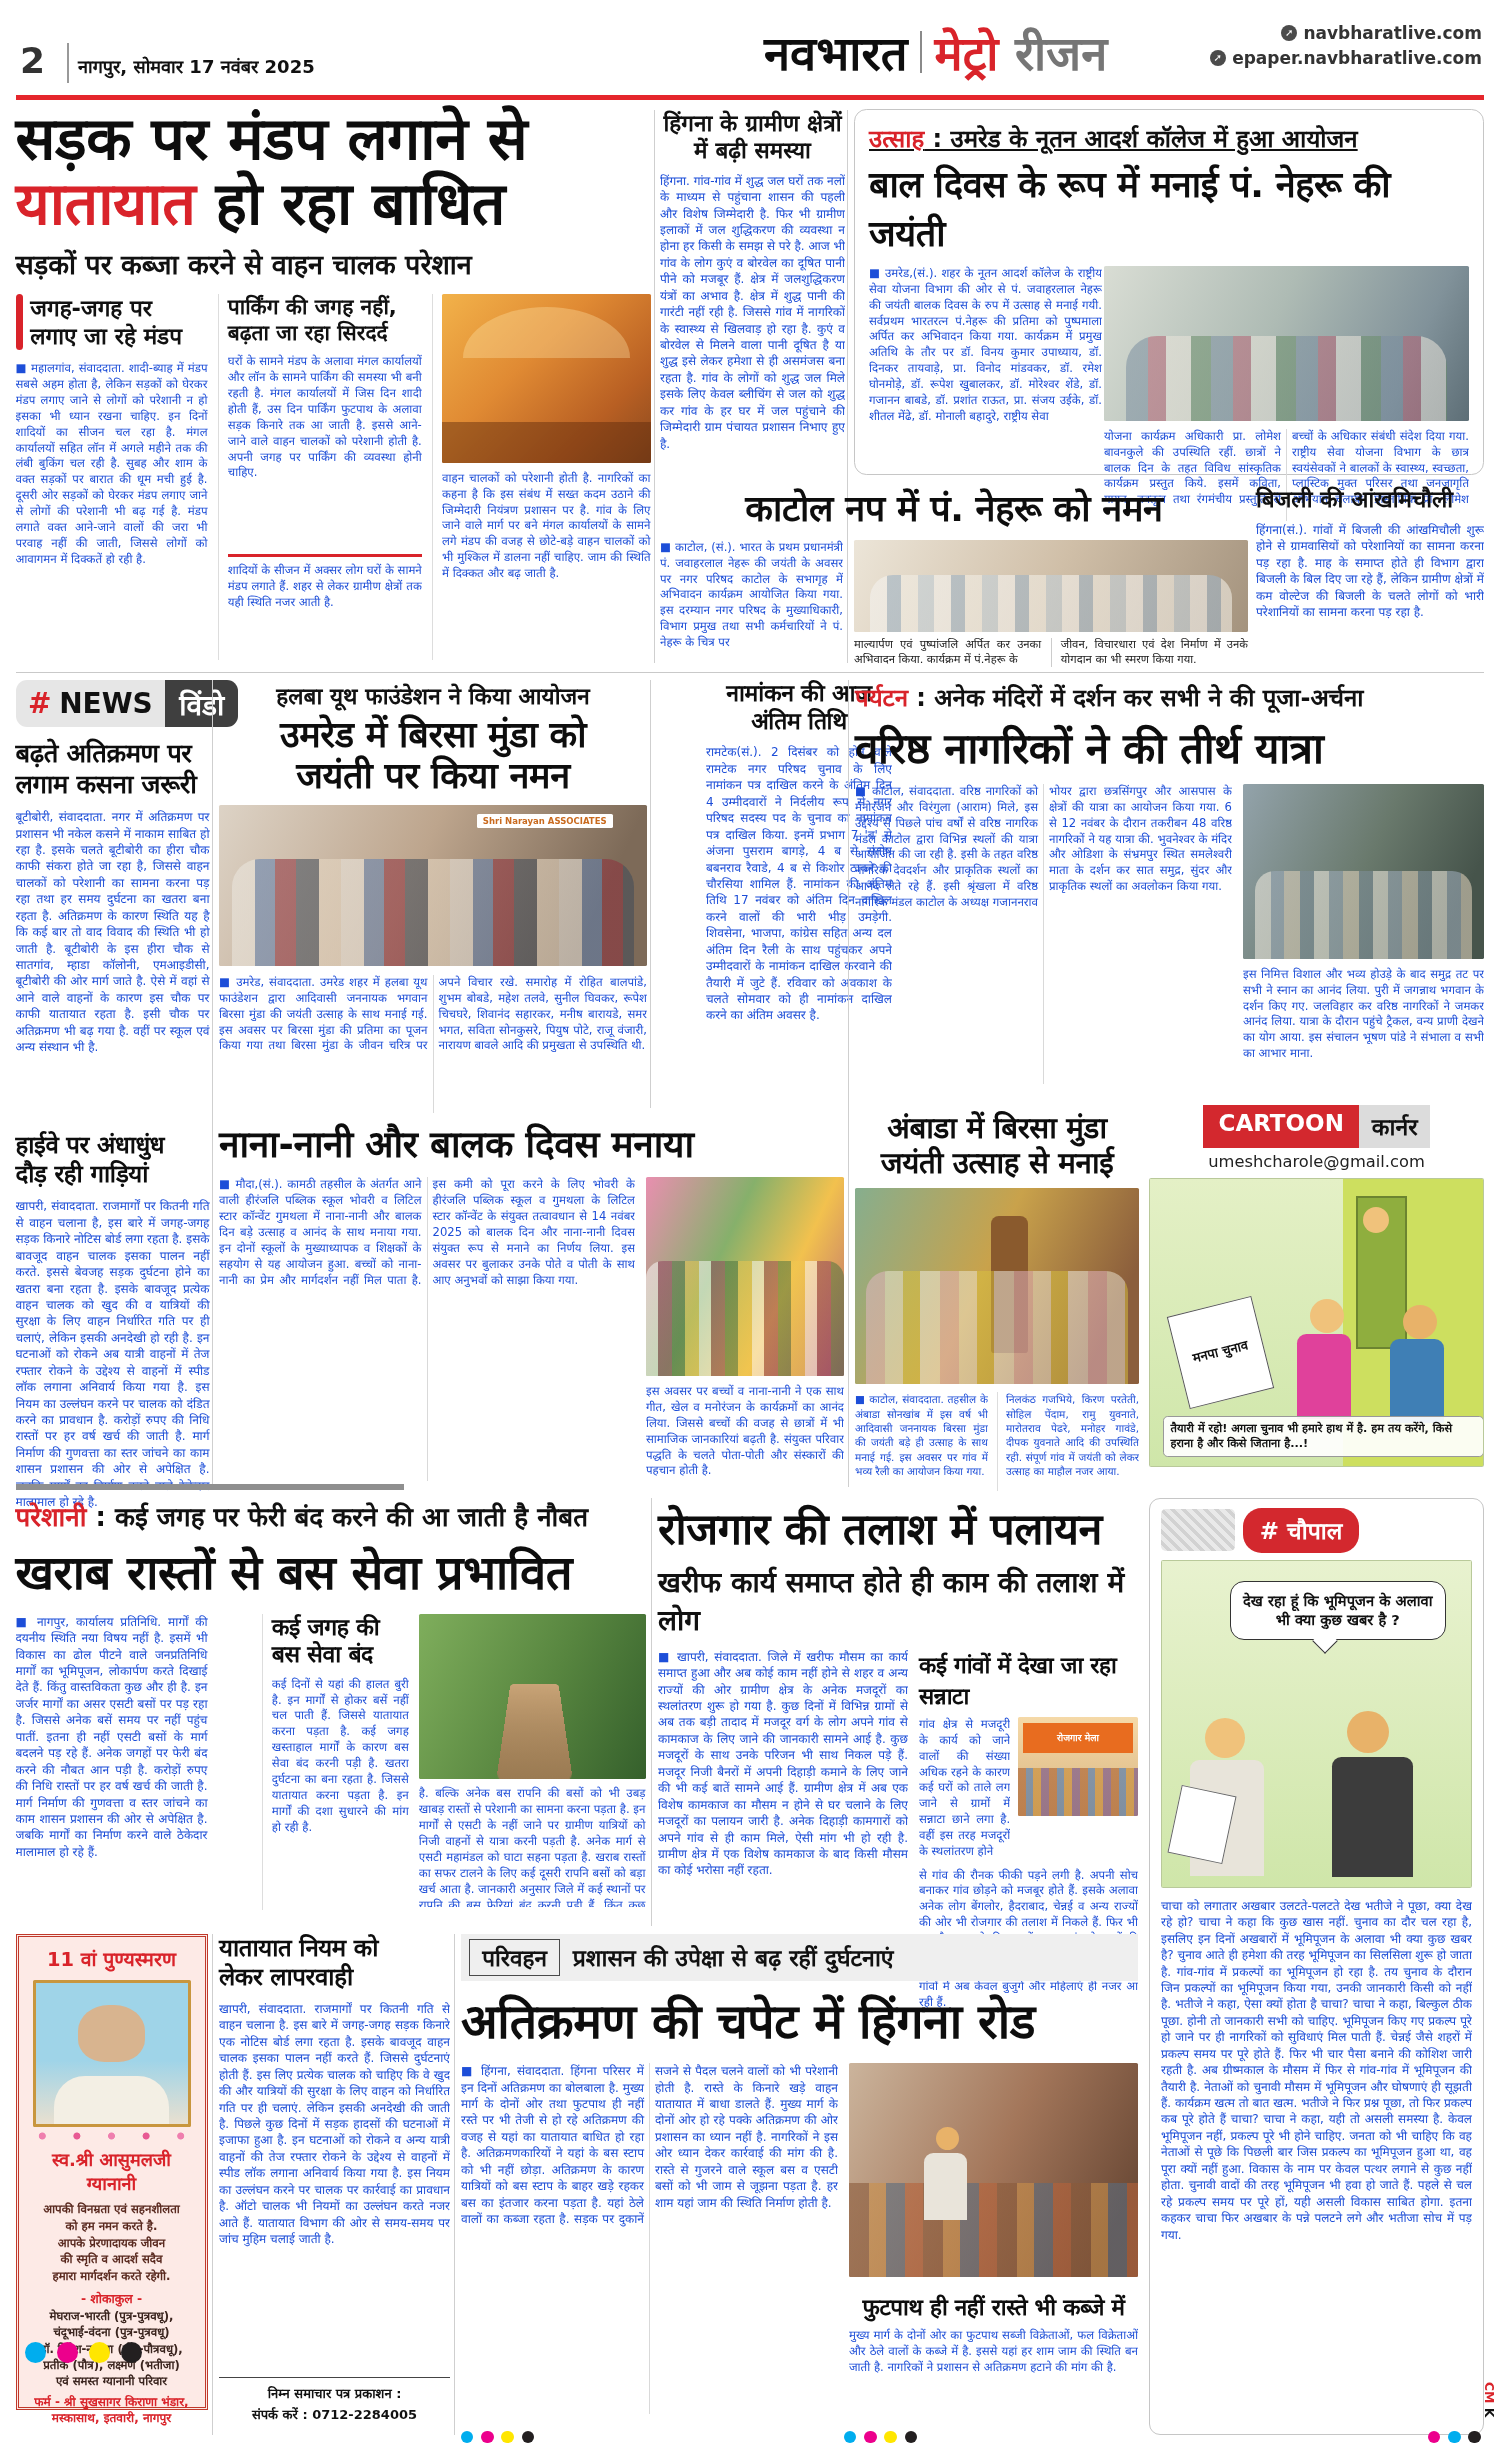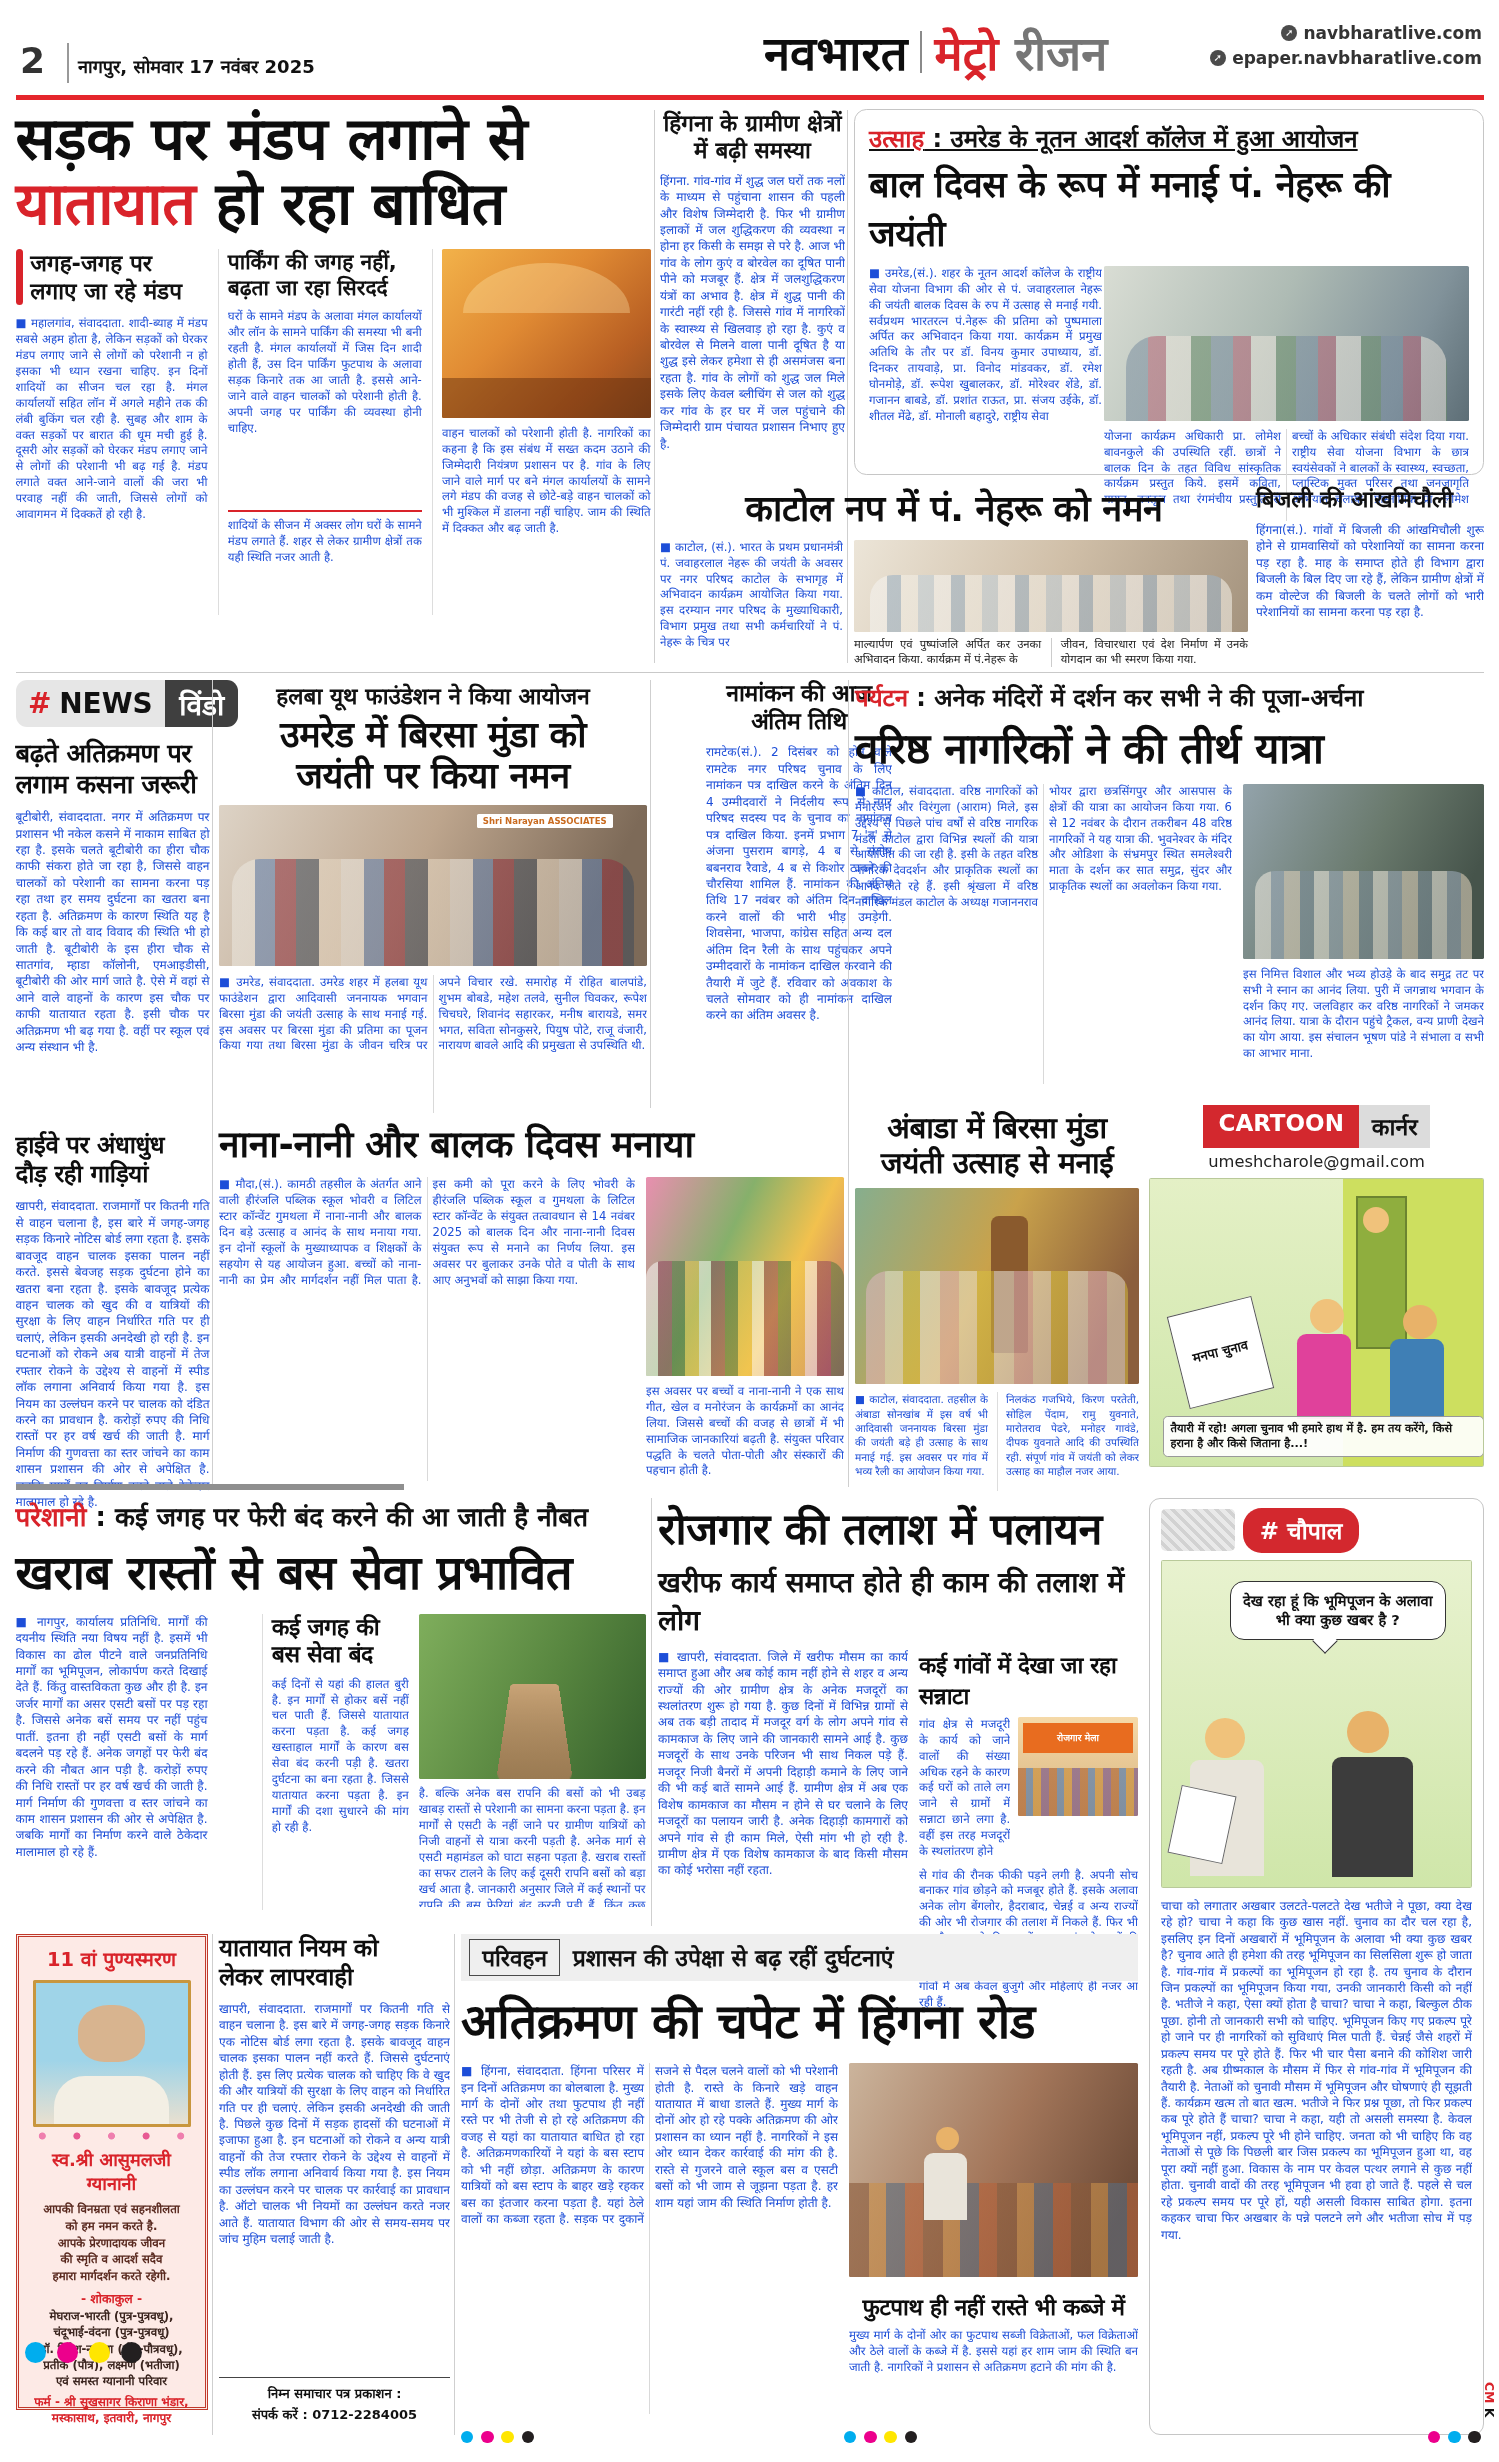--- a/index.html
+++ b/index.html
@@ -62,20 +62,21 @@
       </div>
   </div>
 
   <div class="abs" style="left:15.5px;top:95px;right:15.5px;height:4.7px;background:#e5262c;"></div>
 
   <div class="abs" style="left:15.5px;top:107px;width:635px;height:556px;">
     <div class="hl" style="font-size:59px;line-height:1.1;">
       <div>सड़क पर मंडप लगाने से</div>
       <div><span class="red">यातायात</span><span> हो रहा बाधित</span></div>
     </div>
+    <div style="font-size:27px;font-weight:700;margin-top:7.8px;">सड़कों पर कब्जा करने से वाहन चालक परेशान</div>
     <div style="display:flex;gap:10px;margin-top:12.4px;height:366px;">
       <div style="width:192px;flex:none;">
         <div style="display:flex;gap:7.8px;">
           <div style="width:7px;background:#d9232a;border-radius:3.9px;flex:none;"></div>
           <div style="font-size:22.5px;font-weight:800;line-height:1.25;">
             <div>जगह-जगह पर</div>
               <div>लगाए जा रहे मंडप</div>
           </div>
         </div>
         <p class="body" style="margin:11px 0 0;height:287px;">■ महालगांव, संवाददाता. शादी-ब्याह में मंडप सबसे अहम होता है, लेकिन सड़कों को घेरकर मंडप लगाए जाने से लोगों को परेशानी न हो इसका भी ध्यान रखना चाहिए. इन दिनों शादियों का सीजन चल रहा है. मंगल कार्यालयों सहित लॉन में अगले महीने तक की लंबी बुकिंग चल रही है. सुबह और शाम के वक्त सड़कों पर बारात की धूम मची हुई है. दूसरी ओर सड़कों को घेरकर मंडप लगाए जाने से लोगों की परेशानी भी बढ़ गई है. मंडप लगाते वक्त आने-जाने वालों की जरा भी परवाह नहीं की जाती, जिससे लोगों को आवागमन में दिक्कतें हो रही है.</p>

